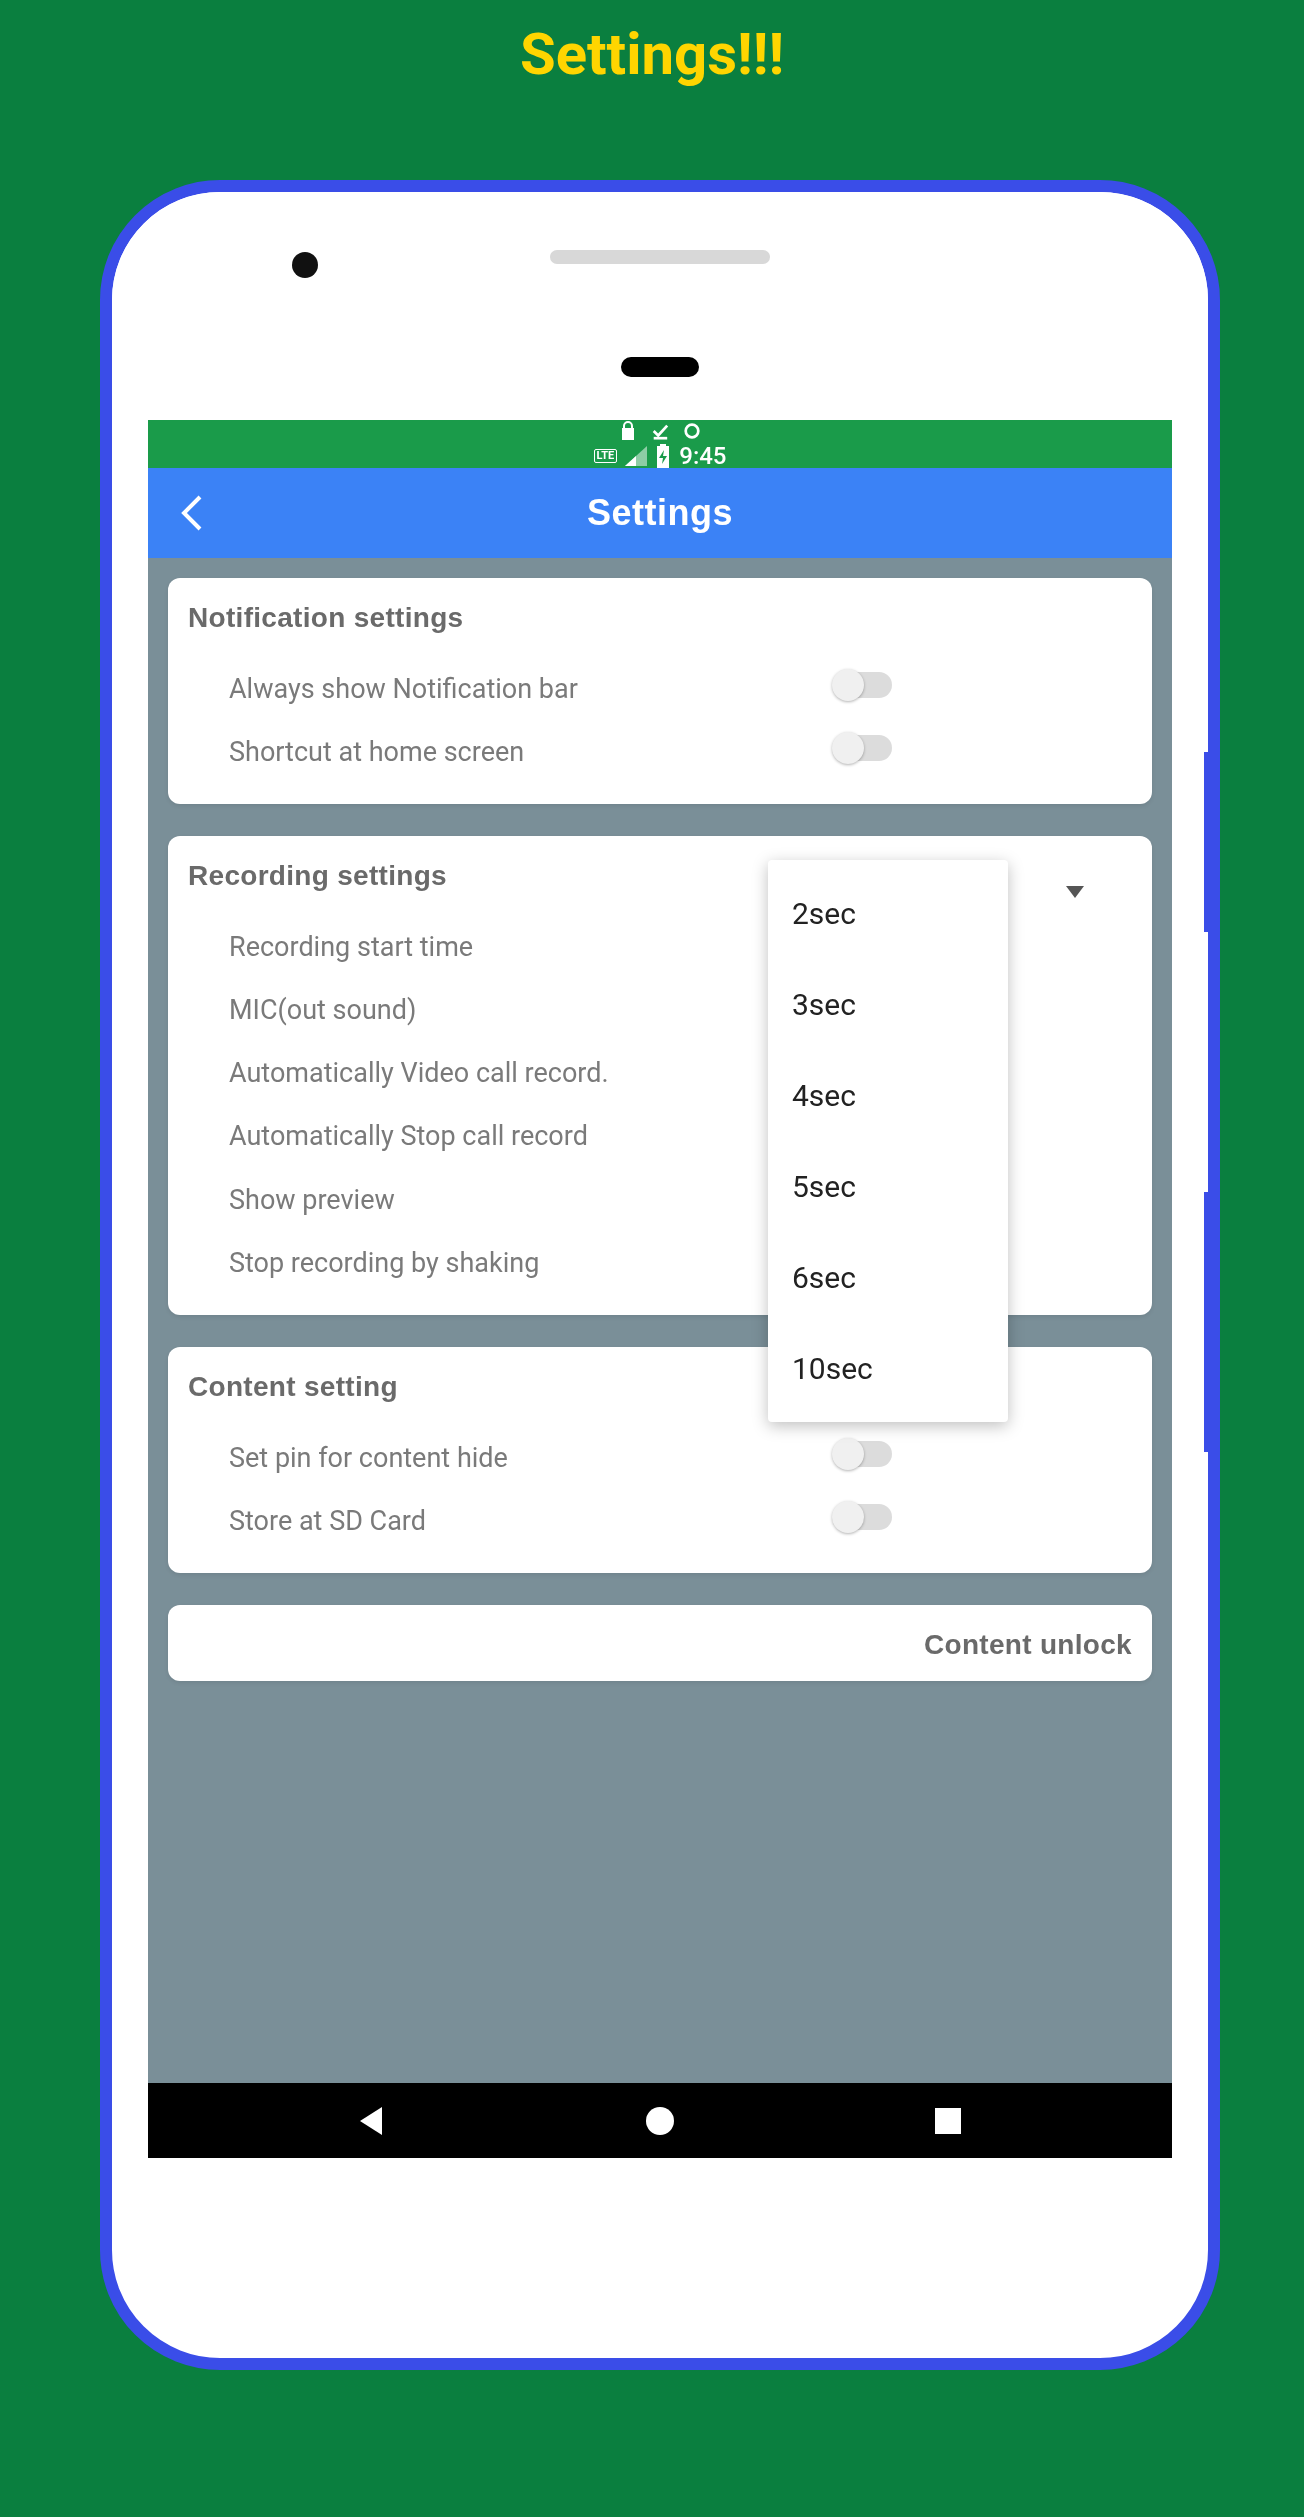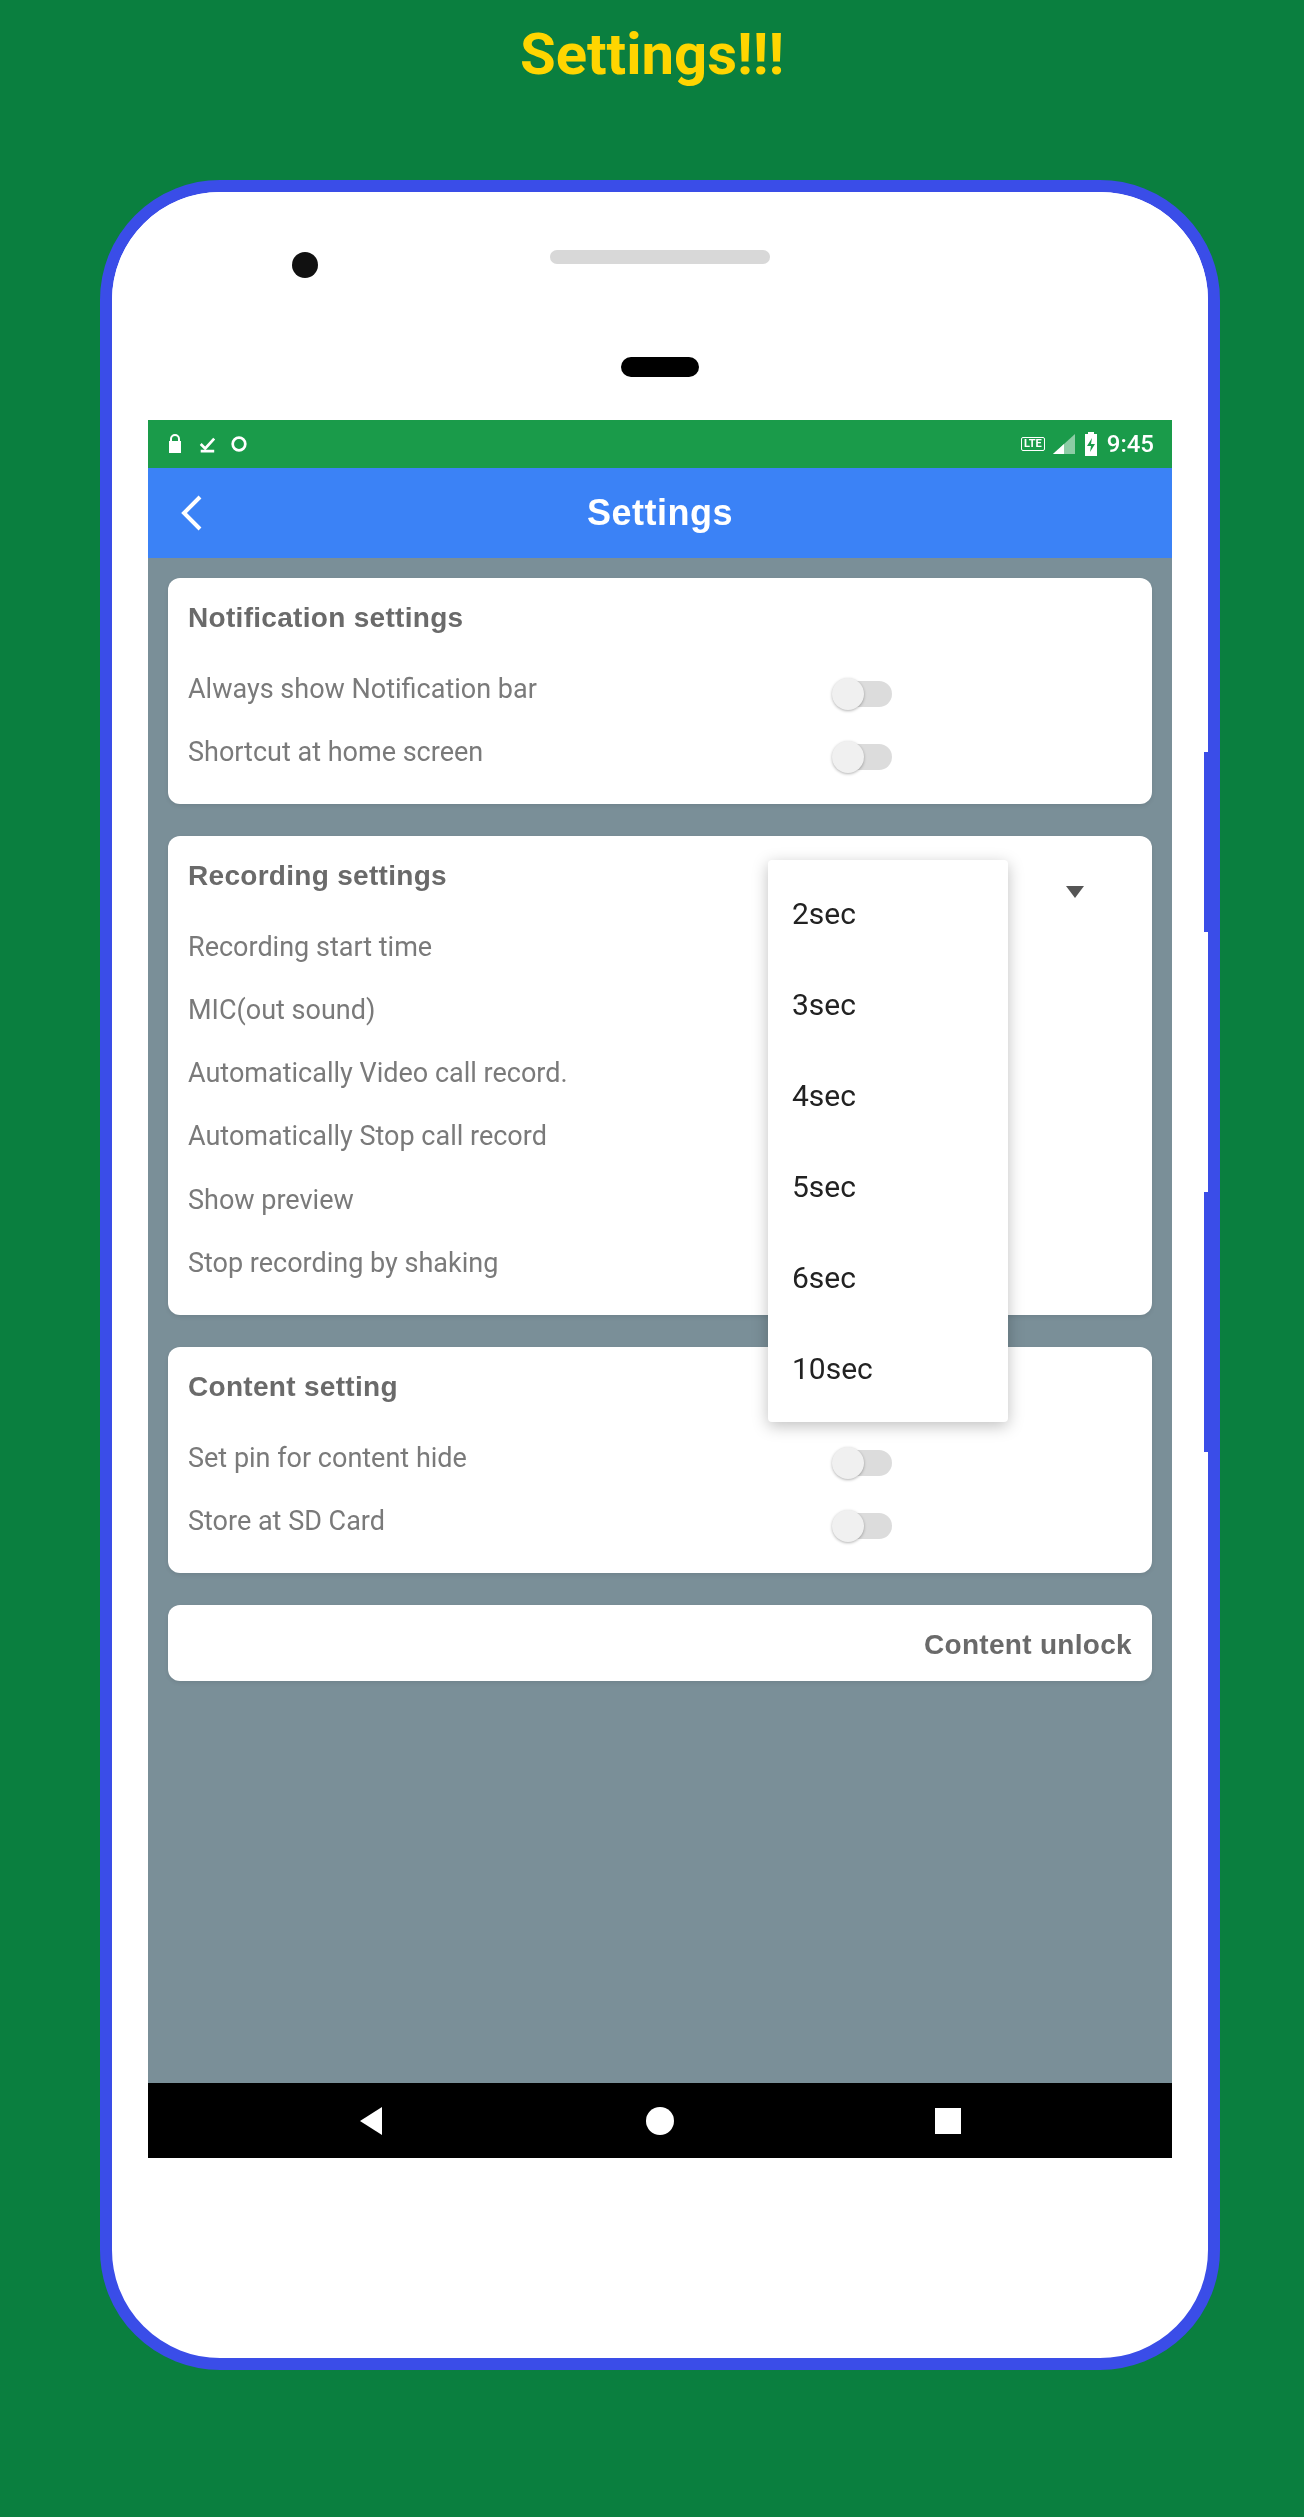--- a/index.html
+++ b/index.html
@@ -72,20 +72,21 @@
       overflow: hidden;
     }
     .status-bar {
       height: 48px;
       background: #1a9b4a;
       display: flex;
       align-items: center;
       justify-content: space-between;
       padding: 0 18px;
       color: #fff;
+      flex-direction: column;
     }
     .status-left { display: flex; gap: 14px; align-items: center; }
     .status-right { display: flex; gap: 8px; align-items: center; font-size: 24px; font-weight: 500; }
     .status-icon { width: 18px; height: 22px; }
     .lte-badge { font-size: 11px; font-weight: 700; border: 1px solid #fff; padding: 0 2px; border-radius: 2px; line-height: 12px; }
     .app-bar {
       height: 90px;
       background: #3b82f6;
       display: flex;
       align-items: center;
@@ -123,24 +124,25 @@
     .card-title {
       font-size: 28px;
       font-weight: 700;
       color: #6a6a6a;
       margin-bottom: 24px;
       font-family: 'Arial Black', Arial, sans-serif;
       letter-spacing: 0.3px;
     }
     .row {
       display: flex;
-      align-items: flex-end;
+      align-items: flex-start;
       justify-content: space-between;
       padding: 14px 0;
       min-height: 50px;
+      margin-left: 41px;
     }
     .row-label {
       font-size: 27px;
       color: #7a7a7a;
       flex: 1;
       line-height: 1.3;
     }
     .toggle {
       width: 58px;
       height: 26px;

